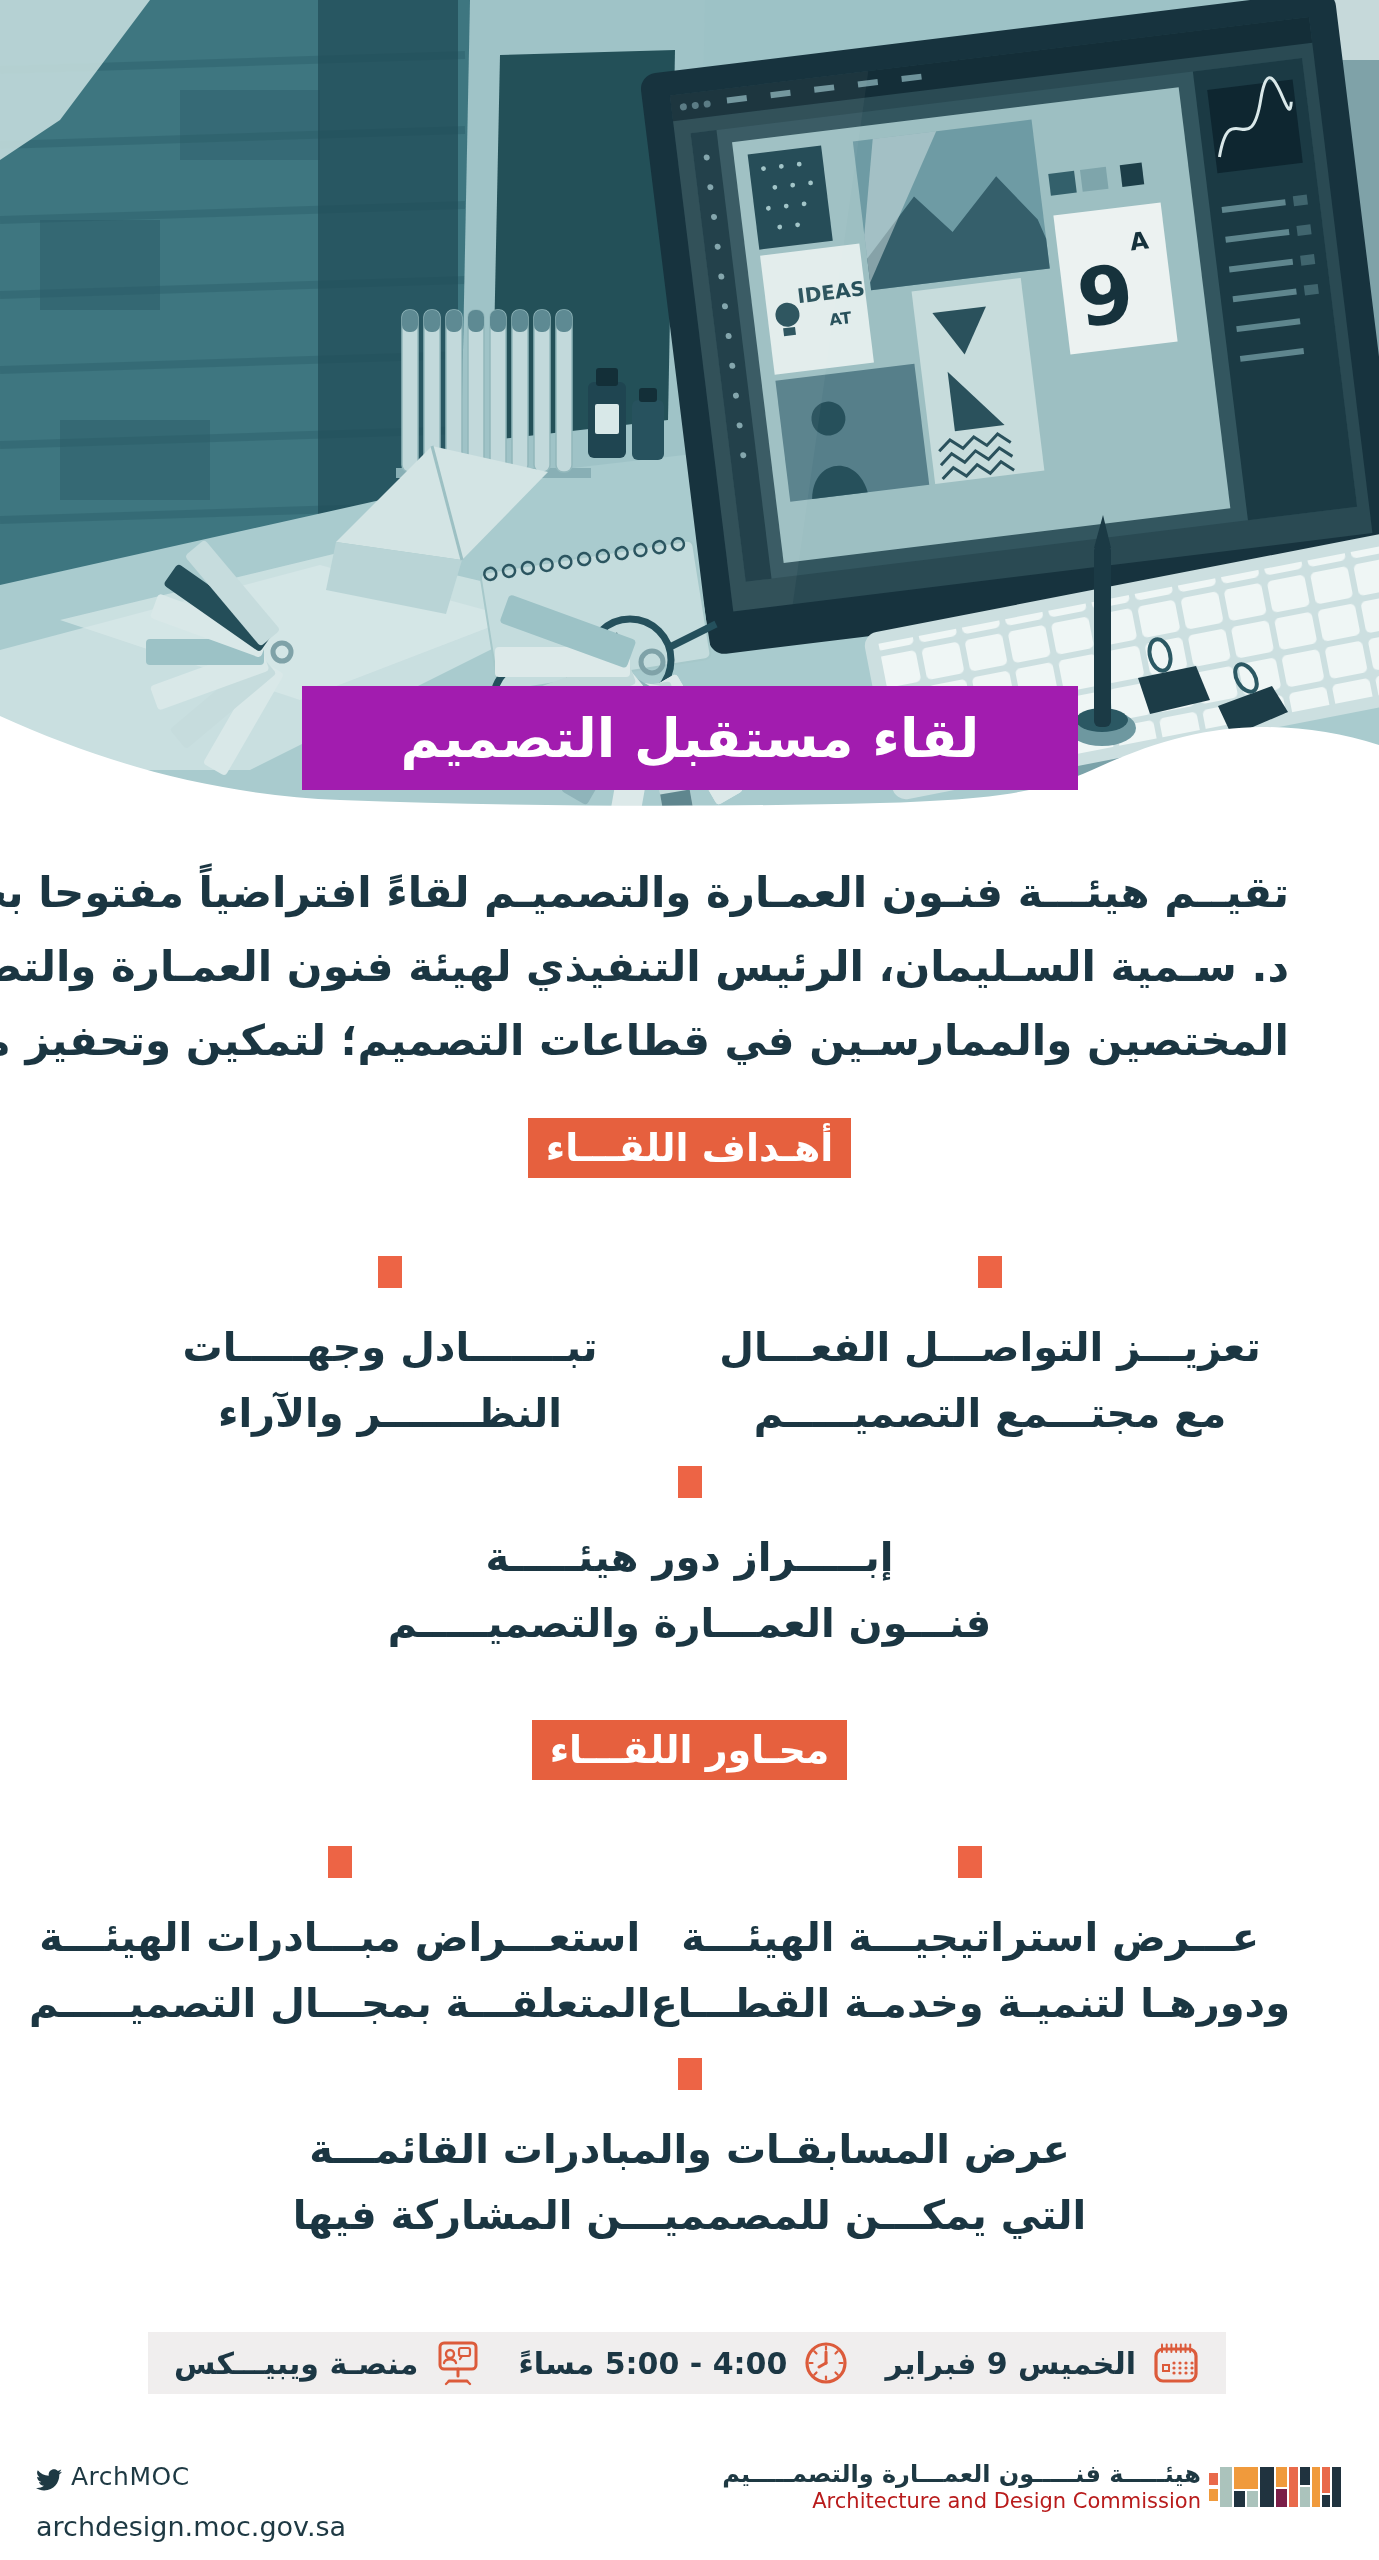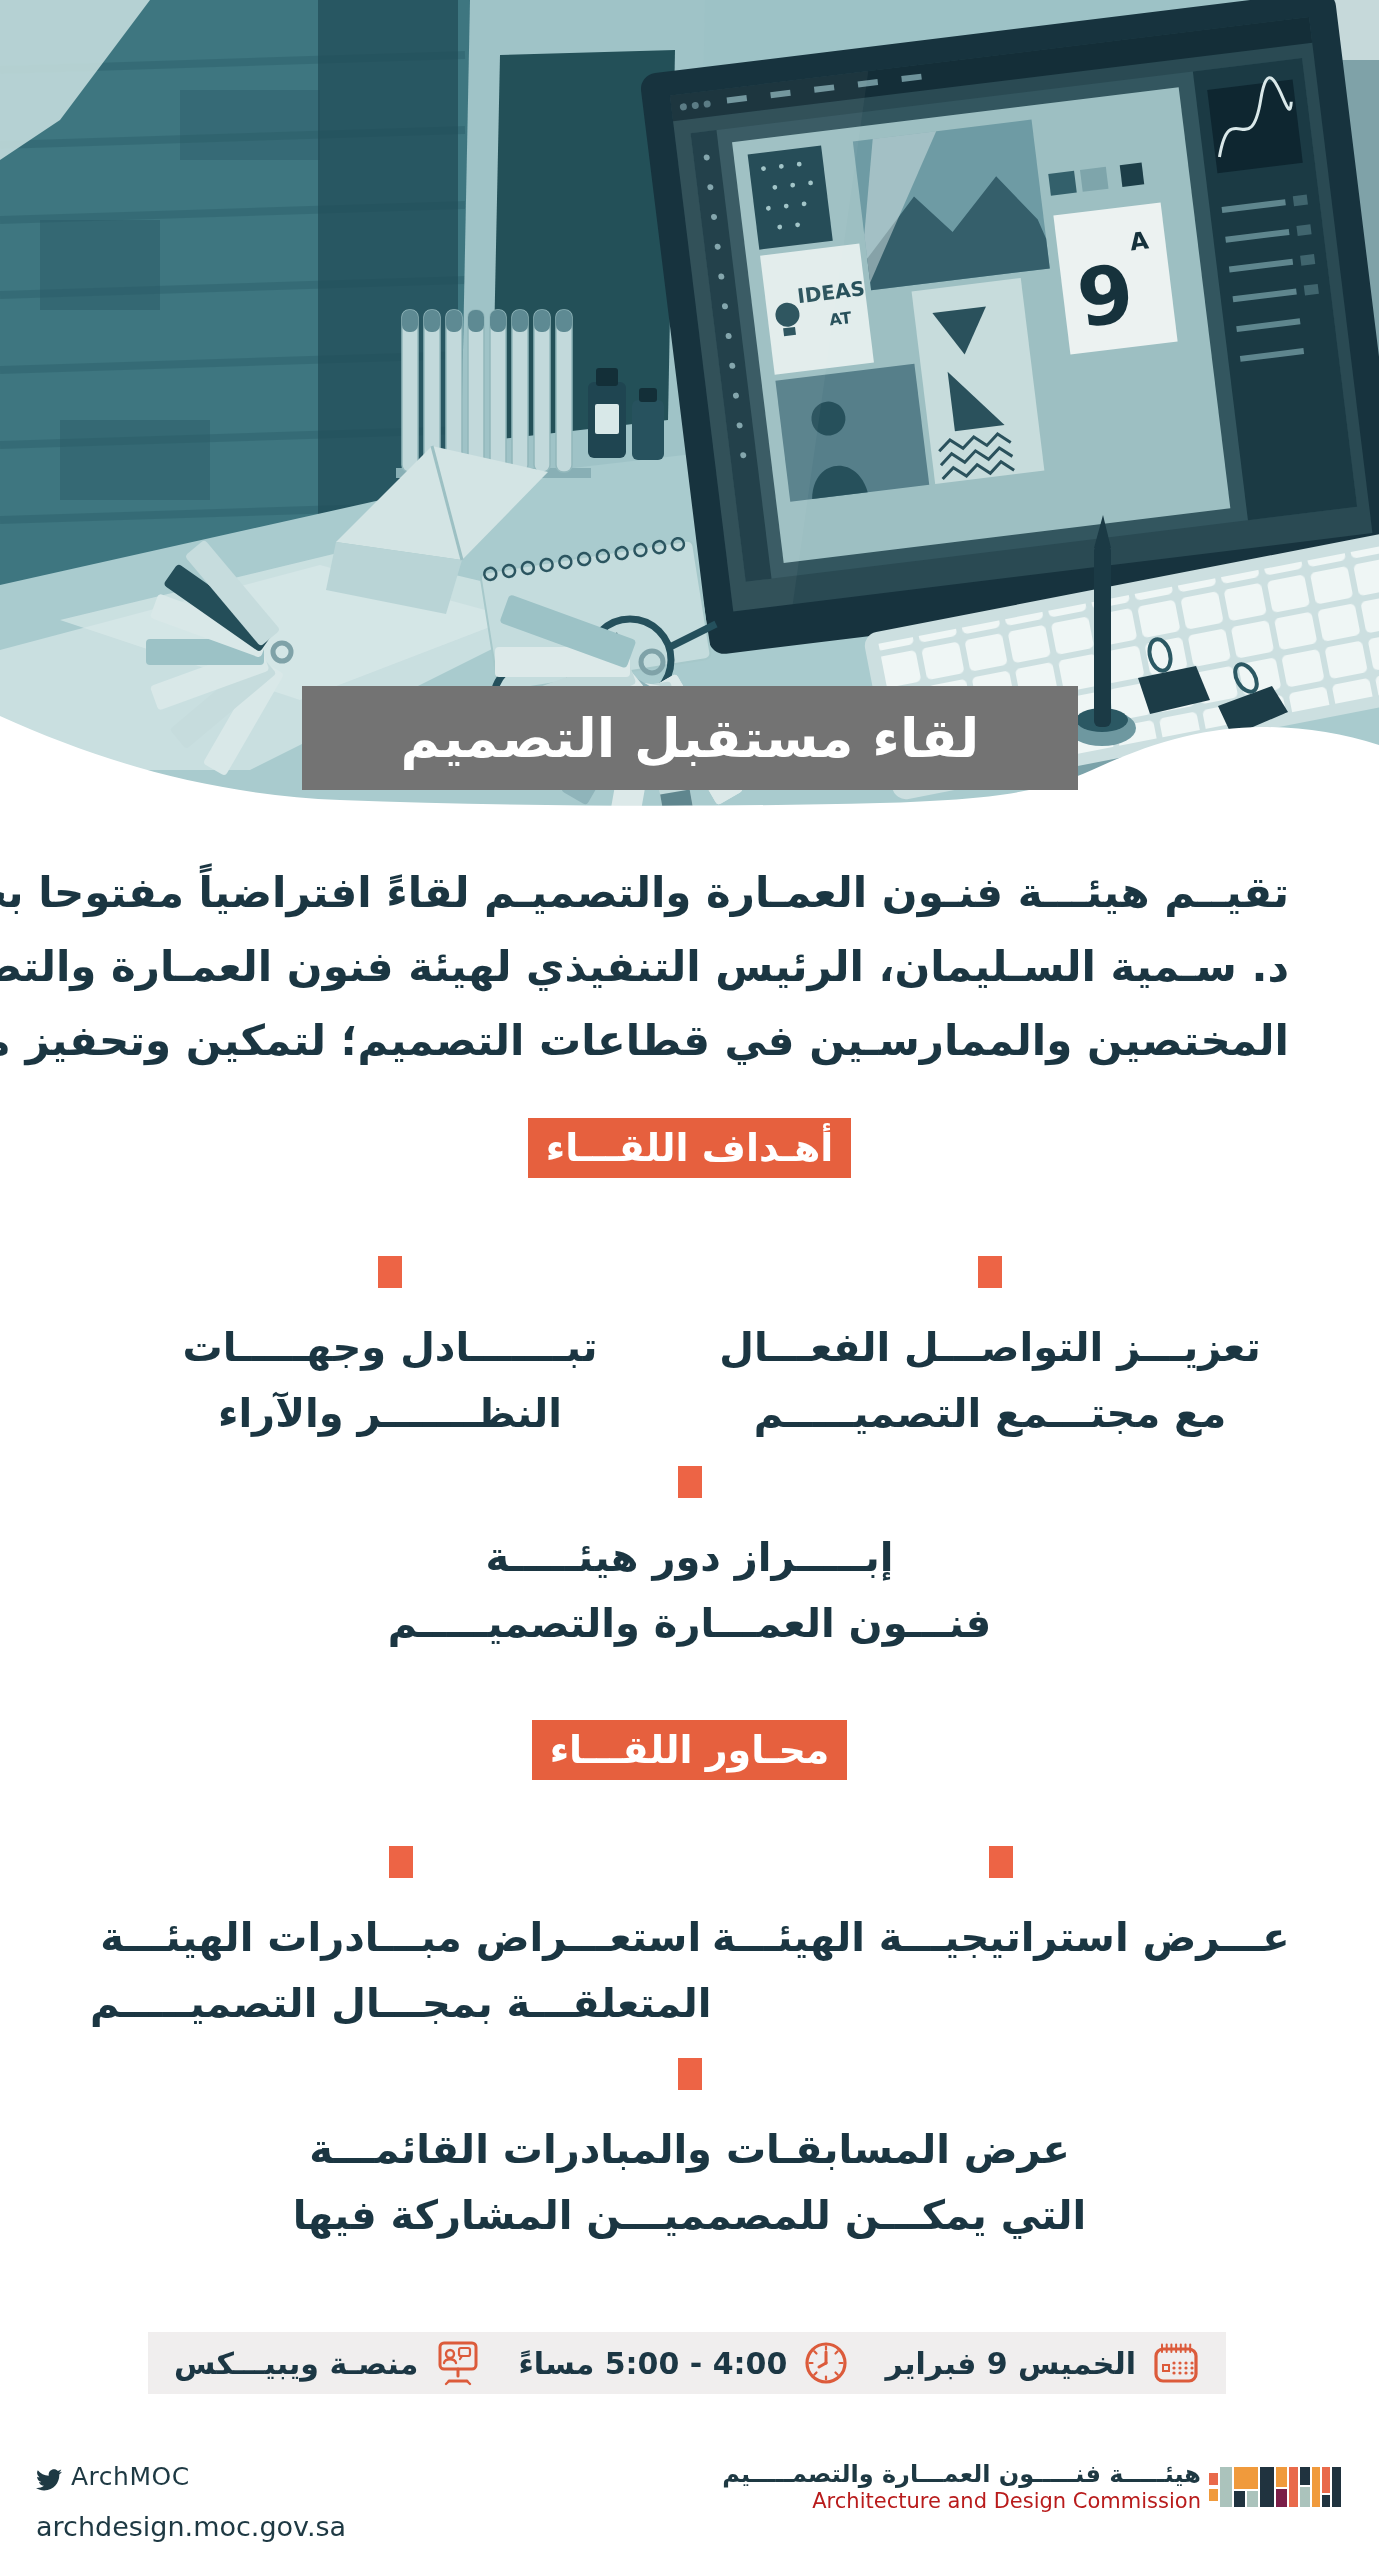--- a/index.html
+++ b/index.html
@@ -5,21 +5,21 @@
   *{margin:0;padding:0;box-sizing:border-box}
   html,body{background:#ffffff}
   .page{position:relative;width:1379px;height:2560px;background:#ffffff;overflow:hidden;
         font-family:"DejaVu Sans",sans-serif;color:#1B3642}
 
   
   .photo{position:absolute;left:0;top:0;width:1379px;height:830px}
   .photo svg{display:block}
 
   
-  .banner{position:absolute;left:302px;top:686px;width:776px;height:104px;background:#737373;
+  .banner{position:absolute;left:302px;top:686px;width:776px;height:104px;background:#a21caf;
           display:flex;align-items:center;justify-content:center}
   .banner .t{color:#ffffff;font-size:54px;font-weight:bold;direction:rtl;white-space:nowrap}
 
   
   .intro{position:absolute;left:90px;top:856px;width:1199px;text-align:center;direction:rtl}
   .intro .line{font-size:42px;line-height:74px;font-weight:bold;color:#1B3642;white-space:nowrap}
 
   
   .sec-head{position:absolute;left:0;right:0;text-align:center}
   .sec-head span{display:inline-block;background:#E6603E;color:#fff;font-weight:bold;
@@ -373,20 +373,21 @@
   </div>
 
   <div class="sec-head topics">
     <span>محـاور اللقـــاء</span>
   </div>
 
   <div class="bullet-row topics-row">
     <div class="bullet-item">
       <span class="sq"></span>
       <div class="bl">عـــرض استراتيجيـــة الهيئـــة</div>
+      <div class="bl">ودورهـا لتنميـة وخدمـة القطـــاع</div>
     </div>
     <div class="bullet-item">
       <span class="sq"></span>
       <div class="bl">استعـــراض مبـــادرات الهيئـــة</div>
       <div class="bl">المتعلقـــة بمجـــال التصميـــــم</div>
     </div>
   </div>
 
   <div class="bullet-center topics-c">
     <div class="bullet-item">

